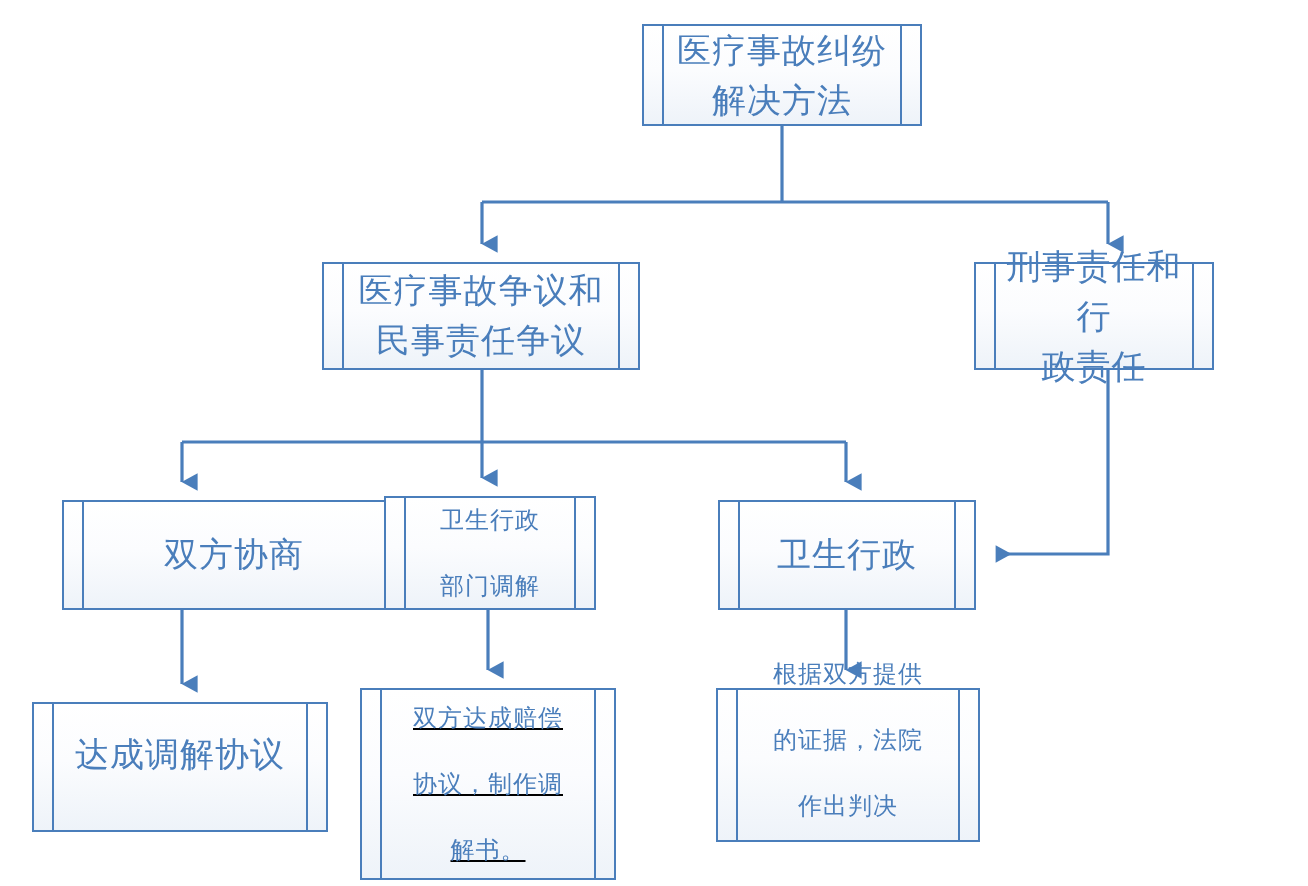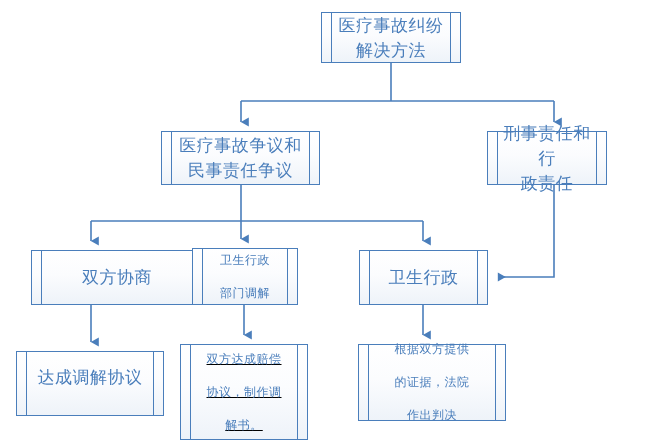--- a/index.html
+++ b/index.html
@@ -68,21 +68,21 @@
 
   
   #node-root          { left: 321px; top: 12px;  width: 140px; height: 51px; }
   #node-civil         { left: 161px; top: 131px; width: 159px; height: 54px; }
   #node-criminal      { left: 487px; top: 131px; width: 120px; height: 54px; }
   #node-negotiation   { left: 31px;  top: 250px; width: 172px; height: 55px; }
   #node-mediation     { left: 192px; top: 248px; width: 106px; height: 57px; }
   #node-litigation    { left: 359px; top: 250px; width: 129px; height: 55px; }
   #node-agreement     { left: 16px;  top: 351px; width: 148px; height: 65px; }
   #node-compensation  { left: 180px; top: 344px; width: 128px; height: 96px; text-decoration: underline; }
-  #node-judgment      { left: 358px; top: 344px; width: 148px; height: 77px; }
+  #node-judgment      { left: 358px; top: 344px; width: 132px; height: 77px; align-items: flex-end; }
 
   #node-agreement .node-label { margin-bottom: 12px; }
 </style>
 </head>
 <body>
 
 <div id="flow-canvas">
 
   <svg class="connectors" viewBox="0 0 654 443" width="654" height="443" xmlns="http://www.w3.org/2000/svg">
     <defs>

